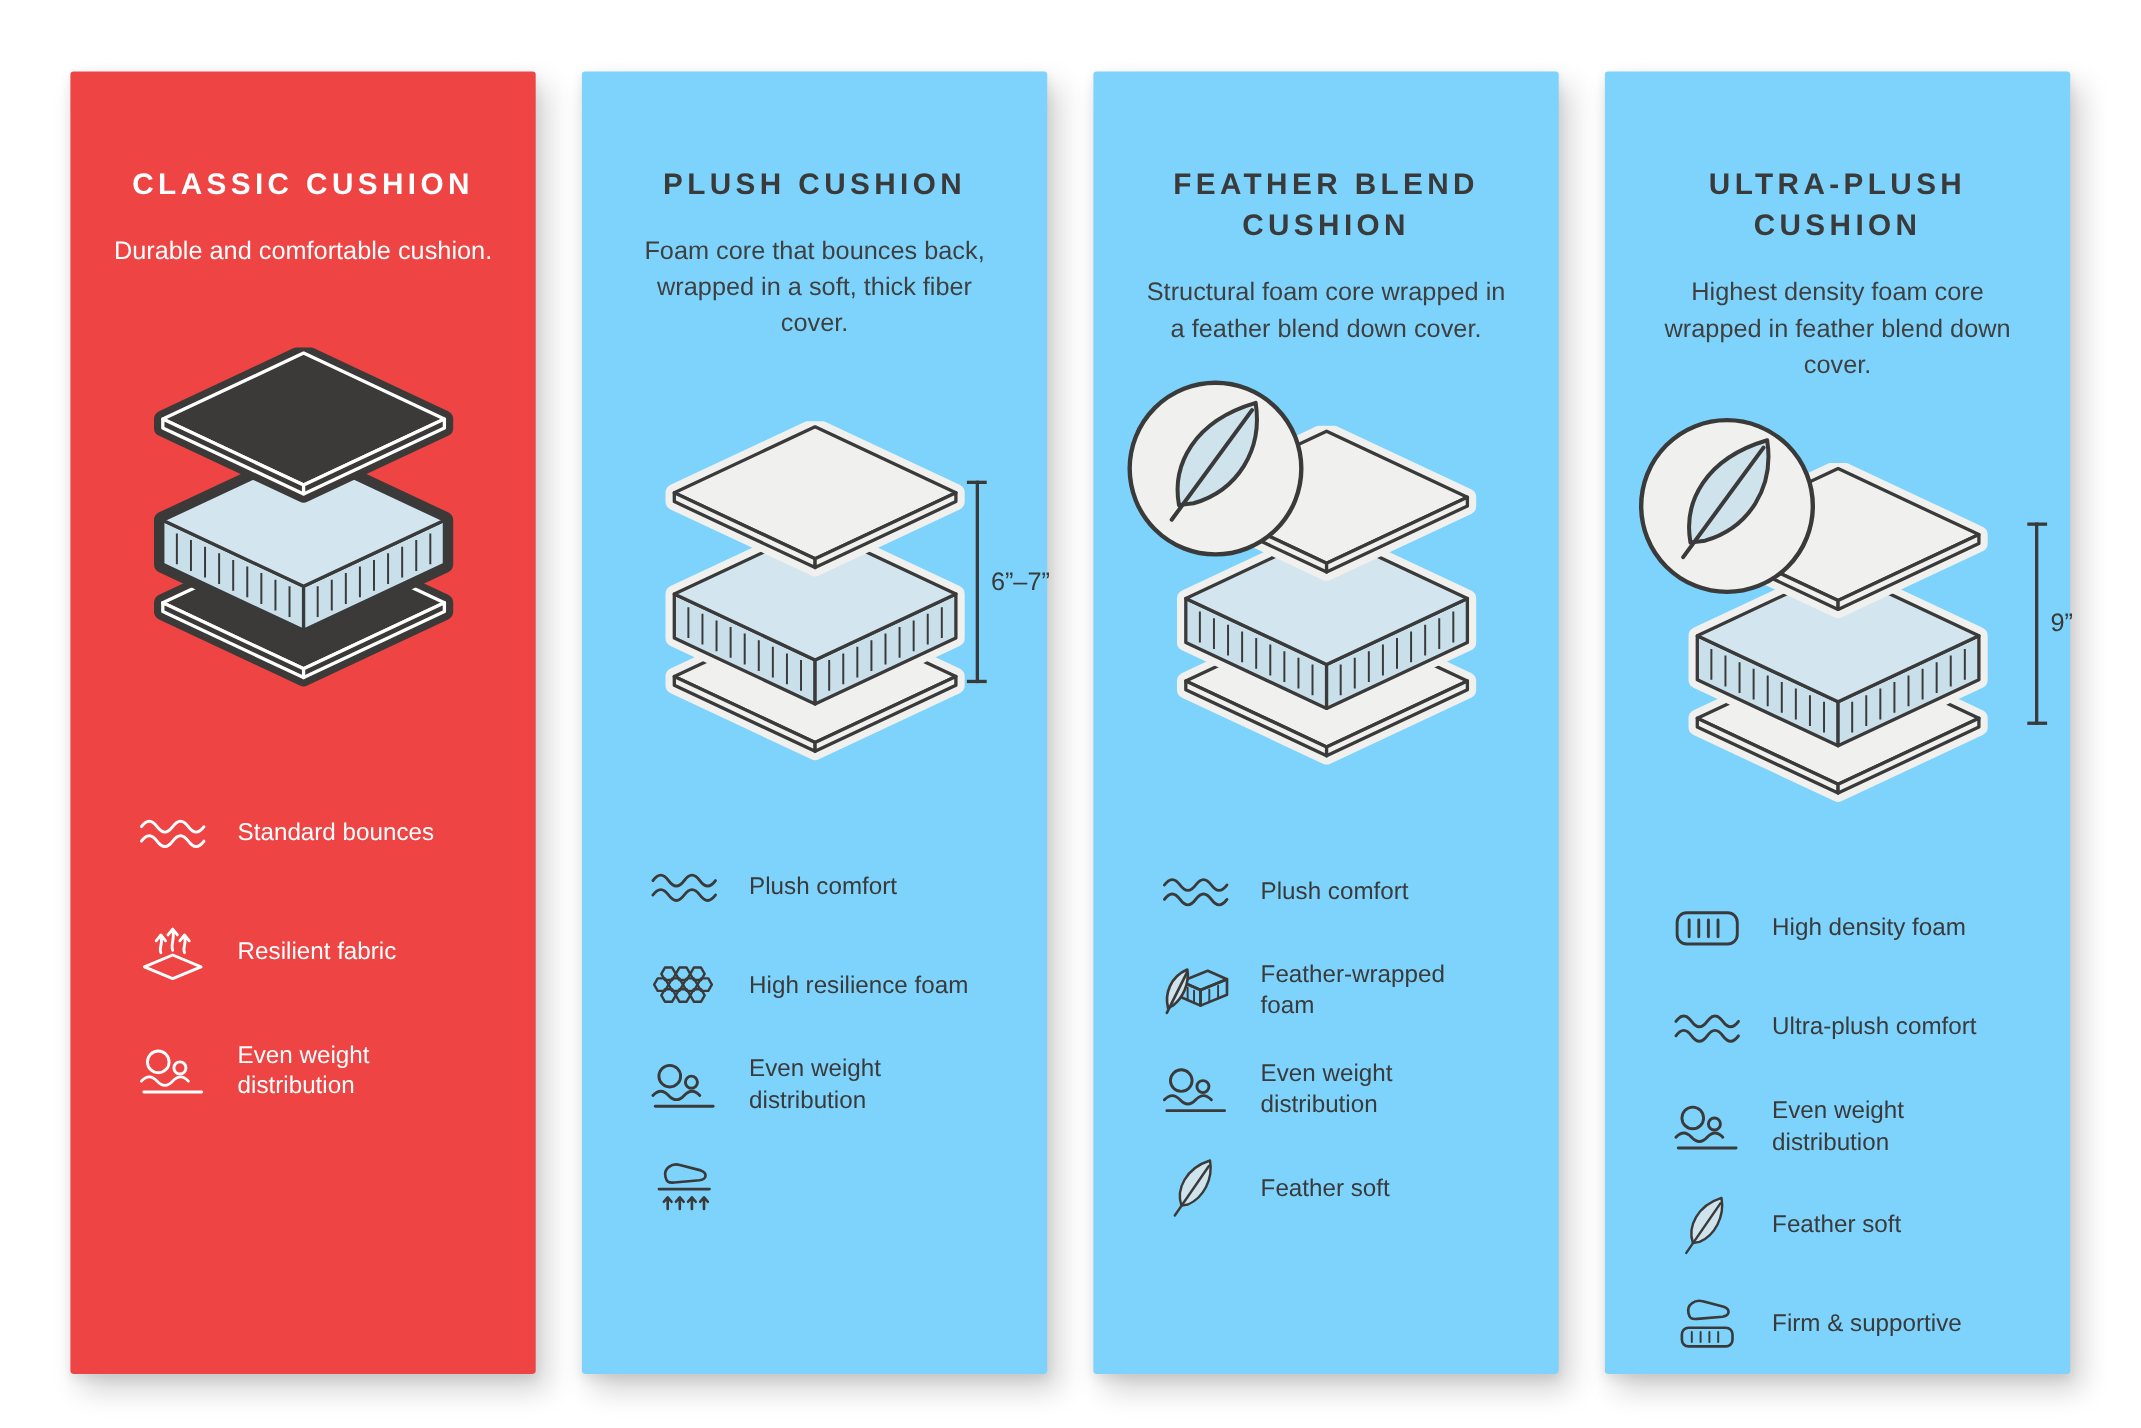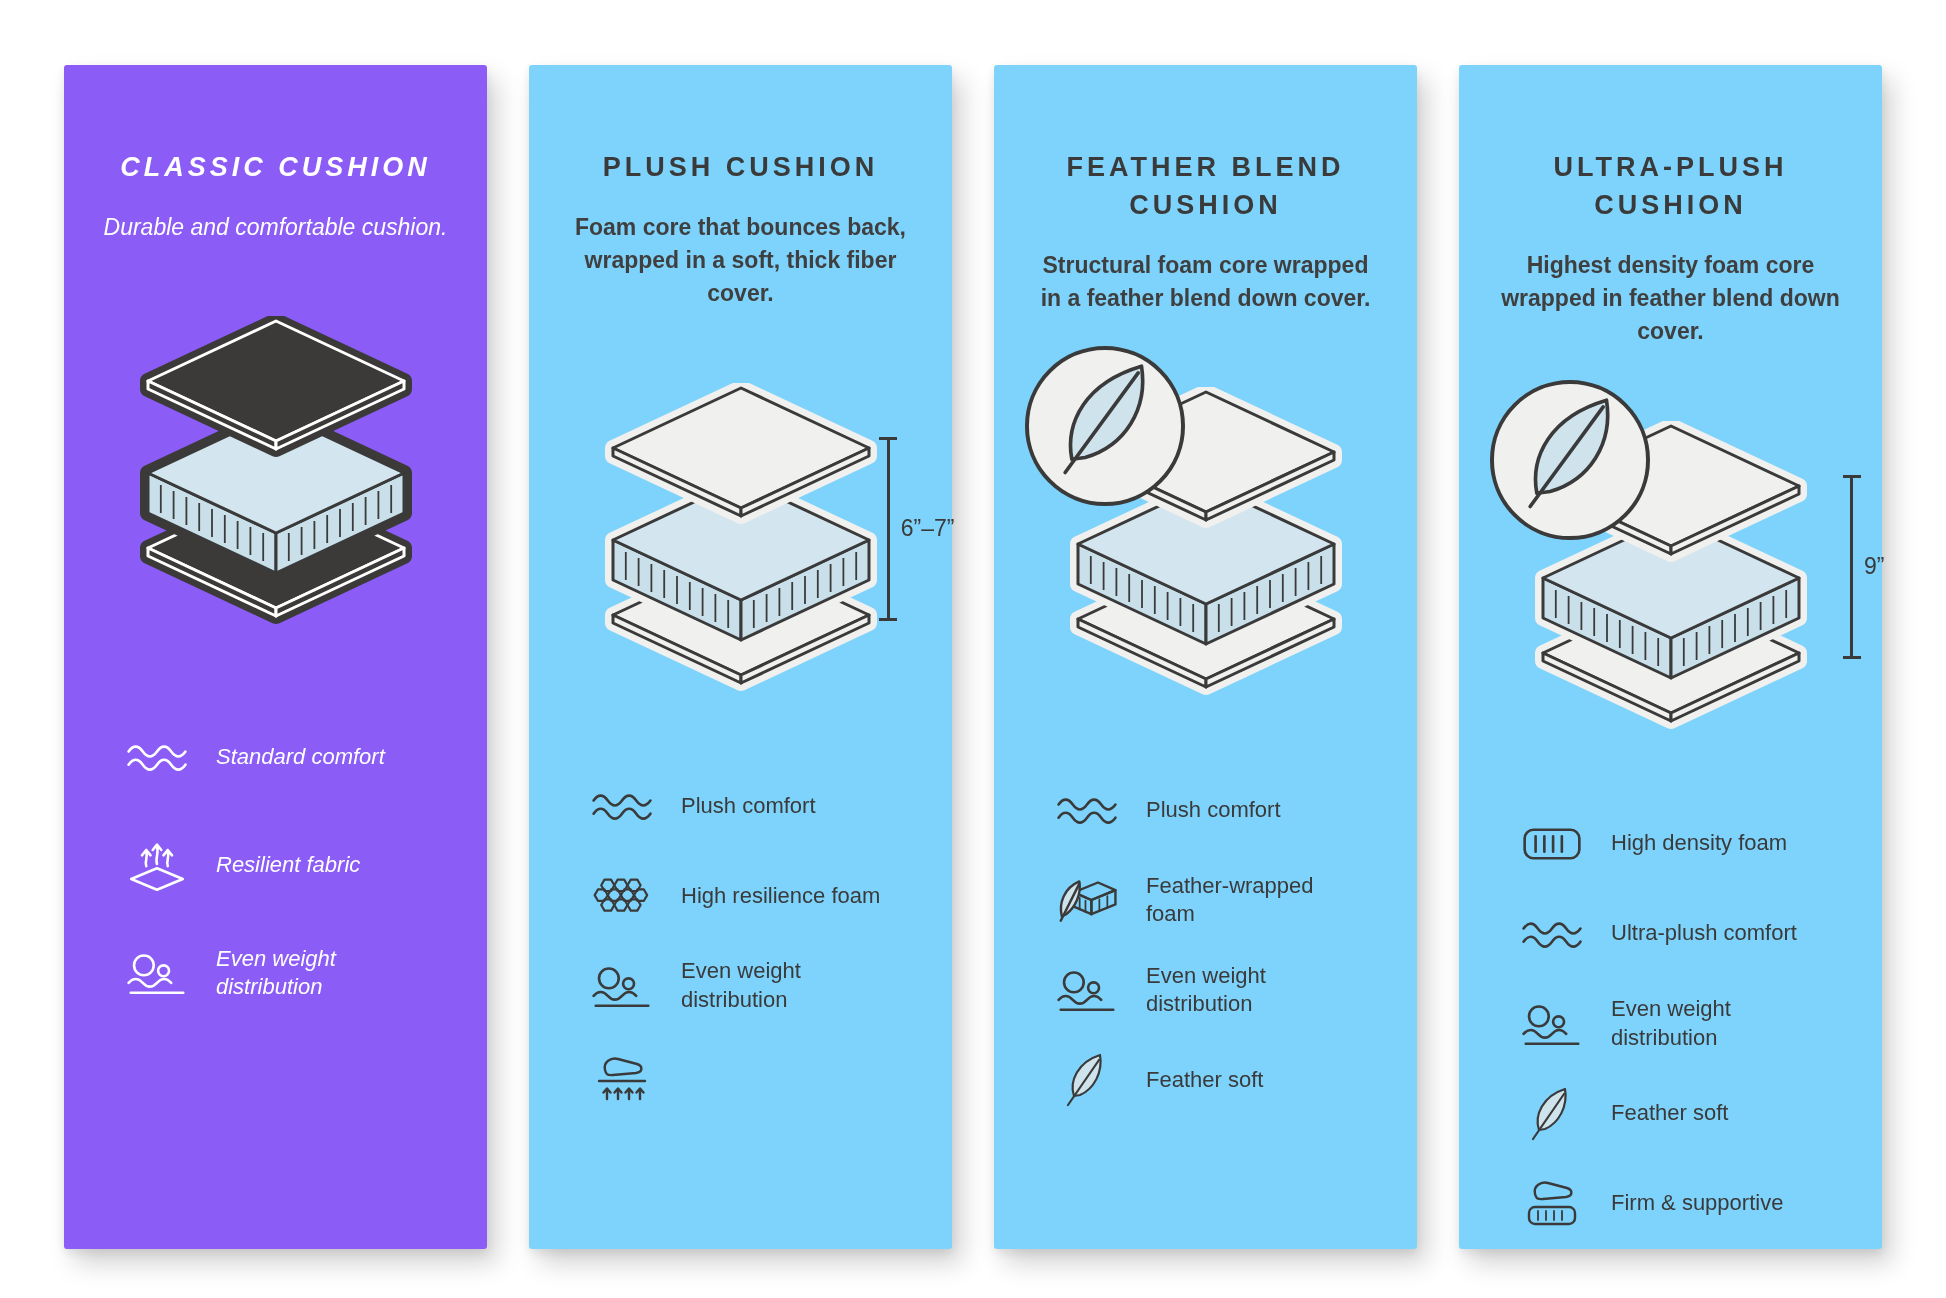--- a/index.html
+++ b/index.html
@@ -9,30 +9,30 @@
     display:flex;justify-content:center;align-items:flex-start;gap:42px;
     padding-top:65px;box-sizing:border-box;
   }
   .card{
     width:423px;height:1184px;box-sizing:border-box;padding:58px 34px 0;
     border-radius:3px;
     box-shadow:10px 14px 26px rgba(0,0,0,0.18), 0 4px 10px rgba(0,0,0,0.08);
     flex:0 0 auto;
   }
   .card.light{background:#7dd3fc;color:#3a3a3a;}
-  .card.dark{background:#8b5cf6;color:#ffffff;font-style:italic;}
+  .card.dark{background:#ef4444;color:#ffffff;}
   .title{
     text-align:center;font-size:27px;font-weight:bold;letter-spacing:4px;
     line-height:1.4;margin:26px 0 0;
   }
   .desc{
     text-align:center;font-size:23px;line-height:1.45;margin:24px auto 0;
     max-width:345px;
   }
-  .card.light .desc{color:#3f3f3f;font-weight:bold;}
+  .card.light .desc{color:#3f3f3f;}
   .diagram{position:relative;width:300px;height:372px;margin:46px auto 0;}
   .stack{position:absolute;left:0;top:26px;width:300px;height:312px;}
   .stack svg{width:100%;height:100%;display:block;}
   .badge{position:absolute;left:-34px;top:-18px;width:166px;height:166px;}
   .badge svg{width:100%;height:100%;display:block;}
   .measure{
     position:absolute;right:-64px;top:80px;height:184px;
     display:flex;align-items:center;gap:11px;color:#3a3a3a;margin-left:19px;
   }
   .measure-line{width:3px;height:100%;background:#3a3a3a;position:relative;}
@@ -103,21 +103,21 @@
         </div>
     </div>
     <ul class="features spread">
       <li class="feature">
         <span class="icon">
             <svg viewBox="0 0 64 40" fill="none" stroke="currentColor" stroke-width="2.4" stroke-linecap="round">
     <path d="M6 15 q6.5 -9 13 0 t13 0 t13 0 t13 0"></path>
     <path d="M6 27 q6.5 -9 13 0 t13 0 t13 0 t13 0"></path>
             </svg>
           </span>
-        <span class="label">Standard comfort</span>
+        <span class="label">Standard bounces</span>
       </li>
       <li class="feature">
         <span class="icon">
             <svg viewBox="0 0 64 54" fill="none" stroke="currentColor" stroke-width="2.4" stroke-linecap="round" stroke-linejoin="round">
     <path d="M8 40 L32 30 L56 40 L32 50 Z"></path>
     <path d="M22 28 C20 24 24 20 22 15 M18 18 L22 13 L26 18"></path>
     <path d="M32 26 C30 21 34 16 32 10 M28 13 L32 8 L36 13"></path>
     <path d="M42 28 C40 24 44 20 42 15 M38 18 L42 13 L46 18"></path>
             </svg>
           </span>

